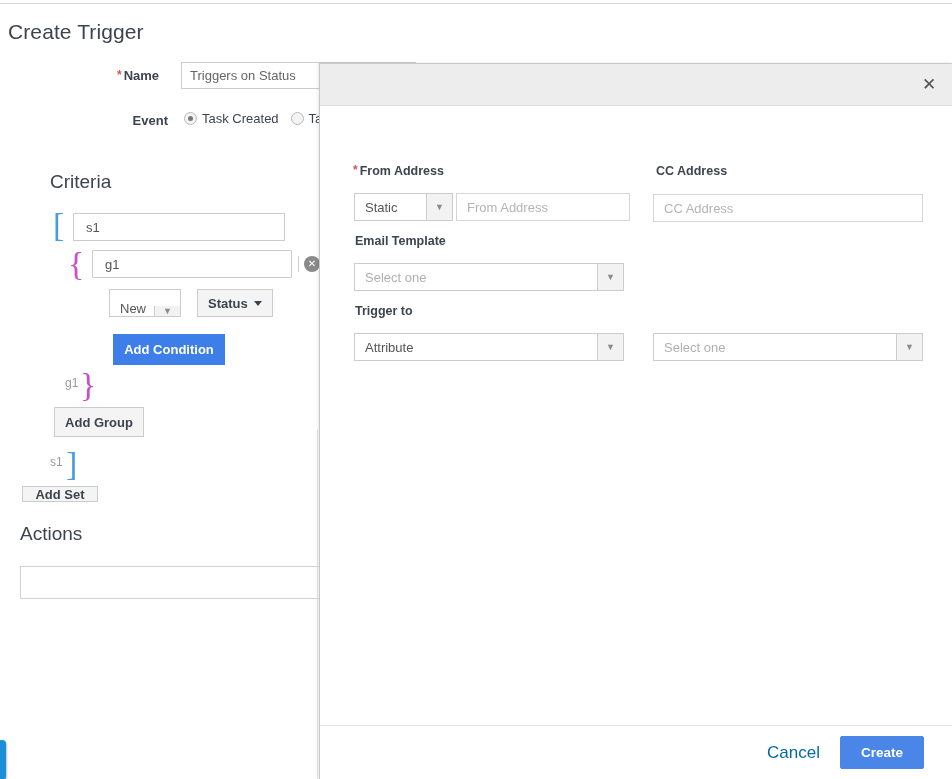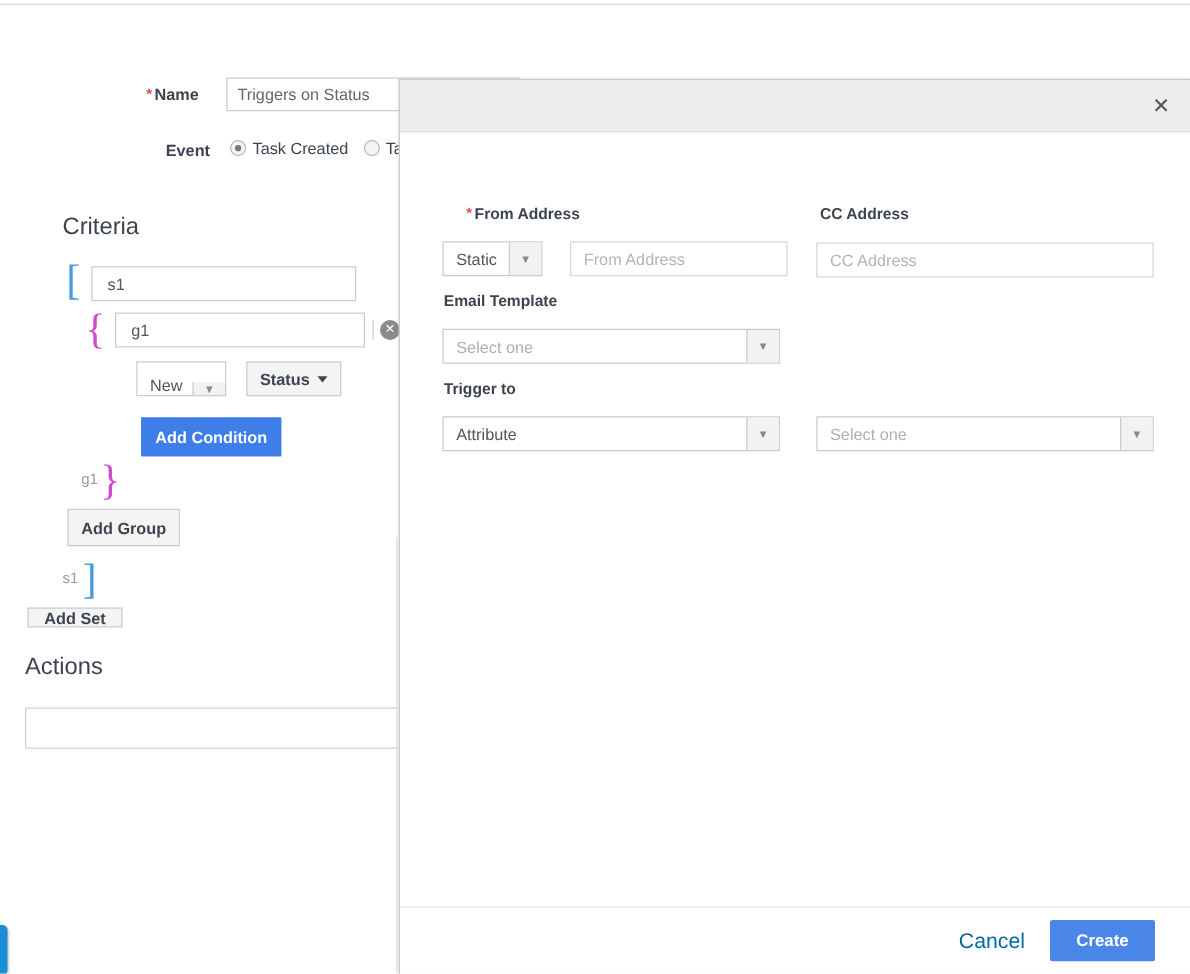--- a/index.html
+++ b/index.html
@@ -340,26 +340,26 @@
     background: #fff;
     padding: 3px 10px;
     font-family: "Liberation Sans", sans-serif;
     font-size: 13px;
     color: #555;
     outline: none;
   }
   .dlg-input::placeholder { color: #b4b4b4; }
 
   
-  .lbl-from      { left: 33px;  top: 58px; margin-left: 20px; }
+  .lbl-from      { left: 33px;  top: 58px; }
   .lbl-cc        { left: 336px; top: 58px; }
   .lbl-template  { left: 35px;  top: 128px; }
   .lbl-trigger   { left: 35px;  top: 198px; }
 
-  .combo-static  { left: 34px;  top: 87px;  width: 80px; }
+  .combo-static  { left: 34px;  top: 87px;  width: 99px; }
   .in-from       { left: 136px; top: 87px;  width: 174px; }
   .in-cc         { left: 333px; top: 88px;  width: 270px; }
   .combo-tmpl    { left: 34px;  top: 157px; width: 270px; }
   .combo-attr    { left: 34px;  top: 227px; width: 270px; }
   .combo-trigto  { left: 333px; top: 227px; width: 270px; }
 
   .dlg-footer {
     flex: 0 0 54px;
     height: 54px;
     border-top: 1px solid #e3e3e3;
@@ -389,20 +389,21 @@
 </style>
 </head>
 <body>
 
 <div id="root">
 
   <div class="bg-page">
 
     <div class="bg-topline"></div>
 
+    <div class="page-title">Create Trigger</div>
 
     <div class="name-label">
       <span class="req-star">*</span><span>Name</span>
     </div>
     <input class="name-input" type="text" value="Triggers on Status" style="">
 
     <div class="event-label">Event</div>
     <div class="radio-group">
       <label class="radio-item">
         <span class="radio-dot checked"></span>

